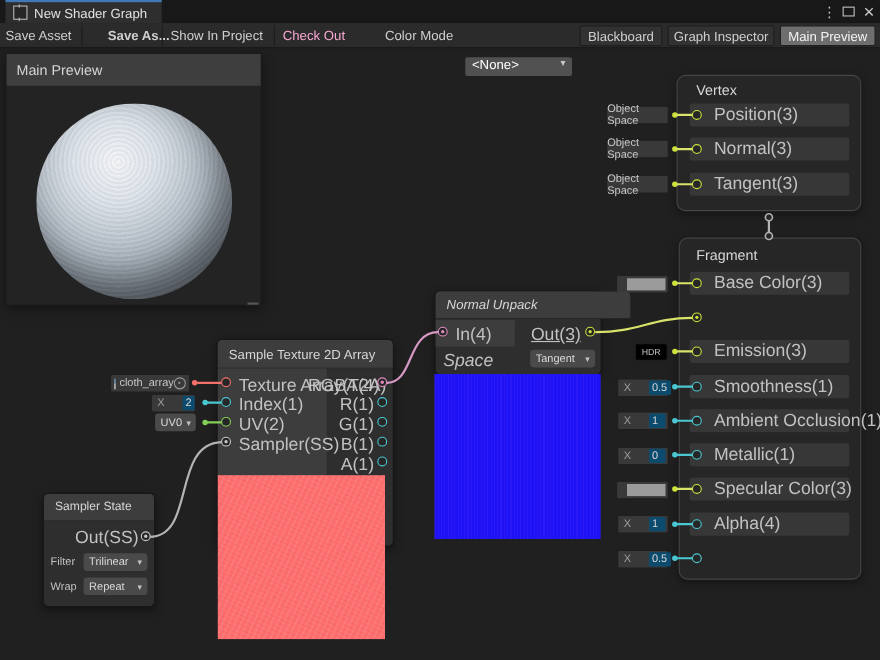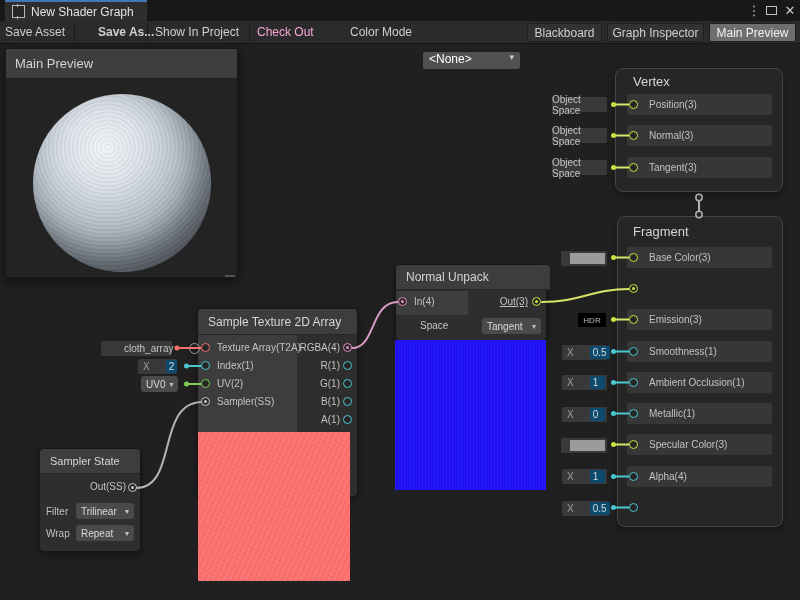--- a/index.html
+++ b/index.html
@@ -44,21 +44,21 @@
   #mpGrip{left:219px;top:226px;width:10px;height:2px;background:#555;}
 
   
   .ctxnode{background:#262626;border:1px solid #454545;border-radius:8px;box-shadow:0 3px 8px rgba(0,0,0,.35);}
   .node{background:#2e2e2e;border:1px solid #171717;border-radius:5px;box-shadow:0 3px 8px rgba(0,0,0,.4);}
   .ntitle{font-size:13px;color:#d6d6d6;white-space:nowrap;}
   .titlebar{background:#3d3d3d;border-bottom:1px solid #262626;color:#d6d6d6;font-size:12px;
             display:flex;align-items:center;padding-left:10px;border-radius:4px 4px 0 0;}
   .nrow{background:#373737;border-radius:2px;height:21px;font-size:11px;color:#c2c2c2;
         display:flex;align-items:center;padding-left:22px;white-space:nowrap;}
-  .rlabel{font-size:10px;color:#c2c2c2;white-space:nowrap;}
+  .rlabel{font-size:16px;color:#c2c2c2;white-space:nowrap;}
   .rright{text-align:right;}
 
   
   .port{width:9px;height:9px;border-radius:50%;border:1.5px solid;background:#262626;z-index:8;}
   .port.filled::after{content:"";position:absolute;left:2px;top:2px;width:3px;height:3px;border-radius:50%;background:currentColor;}
   .c-yel{border-color:#cde23c;color:#cde23c;}
   .c-teal{border-color:#4ac8d2;color:#4ac8d2;}
   .c-pink{border-color:#e08cc1;color:#e08cc1;}
   .c-red{border-color:#f4716b;color:#f4716b;}
   .c-grn{border-color:#84cf55;color:#84cf55;}
@@ -251,44 +251,44 @@
   <div class="abs rlabel rright" style="left:280px;top:378px;width:60px;">G(1)</div>
   <div class="abs rlabel rright" style="left:280px;top:396px;width:60px;">B(1)</div>
   <div class="abs rlabel rright" style="left:280px;top:414px;width:60px;">A(1)</div>
   <div class="abs port c-pink filled" style="left:343px;top:343px;"></div>
   <div class="abs port c-teal" style="left:343px;top:361px;"></div>
   <div class="abs port c-teal" style="left:343px;top:379px;"></div>
   <div class="abs port c-teal" style="left:343px;top:397px;"></div>
   <div class="abs port c-teal" style="left:343px;top:415px;"></div>
   <div class="abs" id="redPreview"></div>
 
-  <div class="abs wbox" style="left:100px;top:340px;width:73px;gap:16px;">
+  <div class="abs wbox" style="left:100px;top:340px;width:73px;">
     <span class="texicon"></span>
     <span>cloth_array</span>
     <span class="picker"></span>
   </div>
   <div class="abs wbox xw" style="left:137px;top:358px;width:41px;">
       <span class="xlab">X</span>
       <span class="xval">2</span>
     </div>
   <div class="abs ddown" style="left:141px;top:376px;width:37px;">
       <span>UV0</span>
     </div>
 
   <div class="abs node" style="left:395px;top:264px;width:152px;height:77px;">
-    <div class="abs titlebar" style="left:0;top:0;width:154px;height:25px;">
+    <div class="abs titlebar" style="left:0;top:0;width:177px;height:25px;font-style:italic;">
         <span>Normal Unpack</span>
       </div>
     <div class="abs" style="left:0;top:26px;width:72px;height:24px;background:#3d3d3d;"></div>
   </div>
   <div class="abs rlabel" style="left:414px;top:296px;">In(4)</div>
   <div class="abs rlabel rright" style="left:460px;top:296px;width:68px;text-decoration:underline;">Out(3)</div>
   <div class="abs port c-pink filled" style="left:398px;top:297px;"></div>
   <div class="abs port c-yel filled" style="left:532px;top:297px;"></div>
-  <div class="abs rlabel" style="left:420px;top:320px;">Space</div>
+  <div class="abs rlabel" style="left:403px;top:320px;font-style:italic;">Space</div>
   <div class="abs ddown" style="left:482px;top:318px;width:59px;">
       <span>Tangent</span>
     </div>
   <div class="abs" id="bluePreview"></div>
 
   <div class="abs node" style="left:39px;top:448px;width:102px;height:104px;">
     <div class="abs titlebar" style="left:0;top:0;width:100px;height:25px;font-size:11px;">
         <span>Sampler State</span>
       </div>
   </div>

